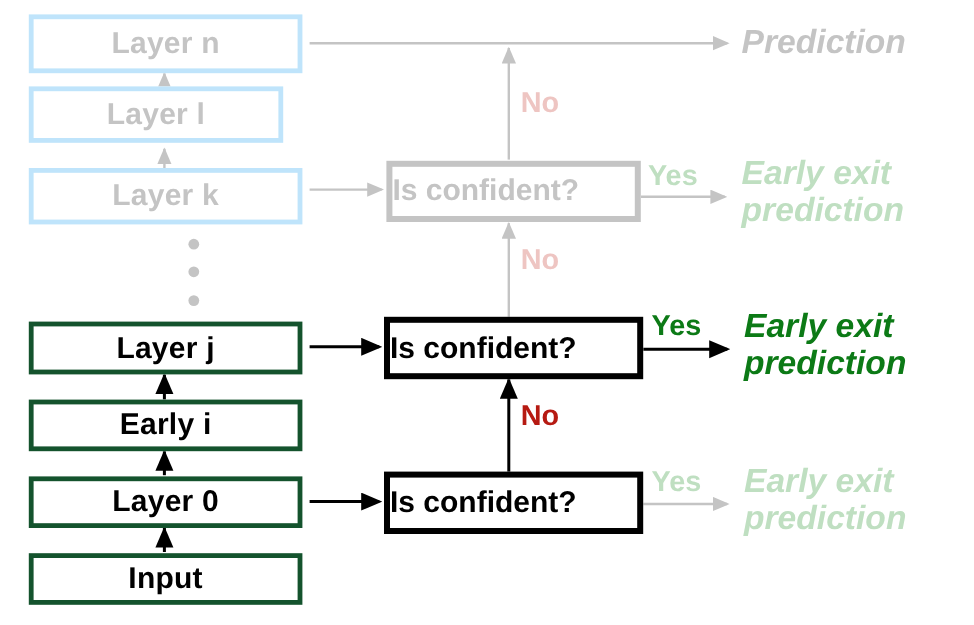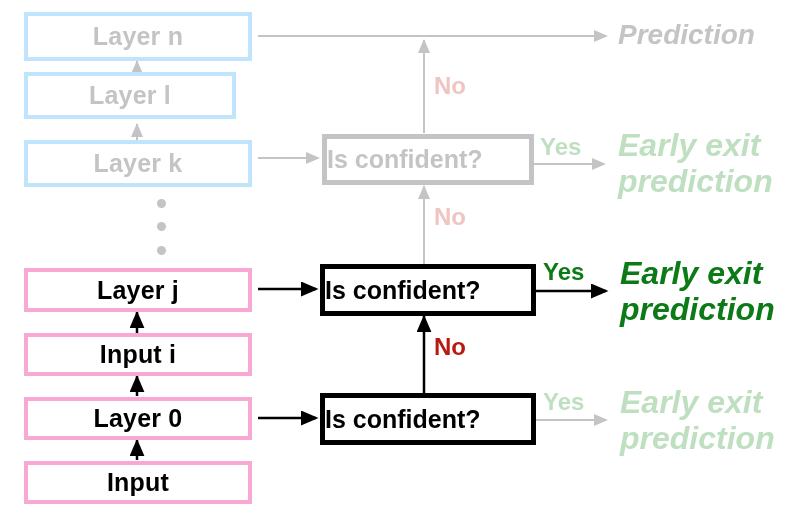--- a/index.html
+++ b/index.html
@@ -23,21 +23,21 @@
     box-sizing: border-box;
     background: #ffffff;
     display: flex;
     align-items: center;
     justify-content: center;
     font-weight: bold;
     font-size: 25px;
     letter-spacing: 0.2px;
   }
   .layer-box.active {
-    border: 4px solid #f9a8d4;
+    border: 4px solid #14532d;
     color: #000000;
   }
   .layer-box.faded {
     border: 4px solid #bfe4fb;
     color: #c4c4c4;
   }
 
   
   .decision-box {
     position: absolute;
@@ -58,21 +58,21 @@
   }
 
   
   .text-block {
     position: absolute;
     font-weight: bold;
     line-height: 1.12;
     font-style: italic;
   }
   .outcome {
-    font-size: 32px;
+    font-size: 28px;
   }
   .outcome.active   { color: #0c7a16; }
   .outcome.faded    { color: #bfdfc1; }
 
   .prediction-label {
     font-size: 28px;
     color: #c4c4c4;
   }
 
   .branch-label {
@@ -203,21 +203,21 @@
     <div class="dot" style="left:133px; top:199px;"></div>
     <div class="dot" style="left:133px; top:222px;"></div>
     <div class="dot" style="left:133px; top:246px;"></div>
   </div>
 
   <div class="layer-box active" style="left:24px; top:268px; width:228px; height:44px;">
     <span>Layer j</span>
   </div>
 
   <div class="layer-box active" style="left:24px; top:333px; width:228px; height:43px;">
-    <span>Input i</span>
+    <span>Early i</span>
   </div>
 
   <div class="layer-box active" style="left:24px; top:397px; width:228px; height:43px;">
     <span>Layer 0</span>
   </div>
 
   <div class="layer-box active" style="left:24px; top:461px; width:228px; height:43px;">
     <span>Input</span>
   </div>
 

